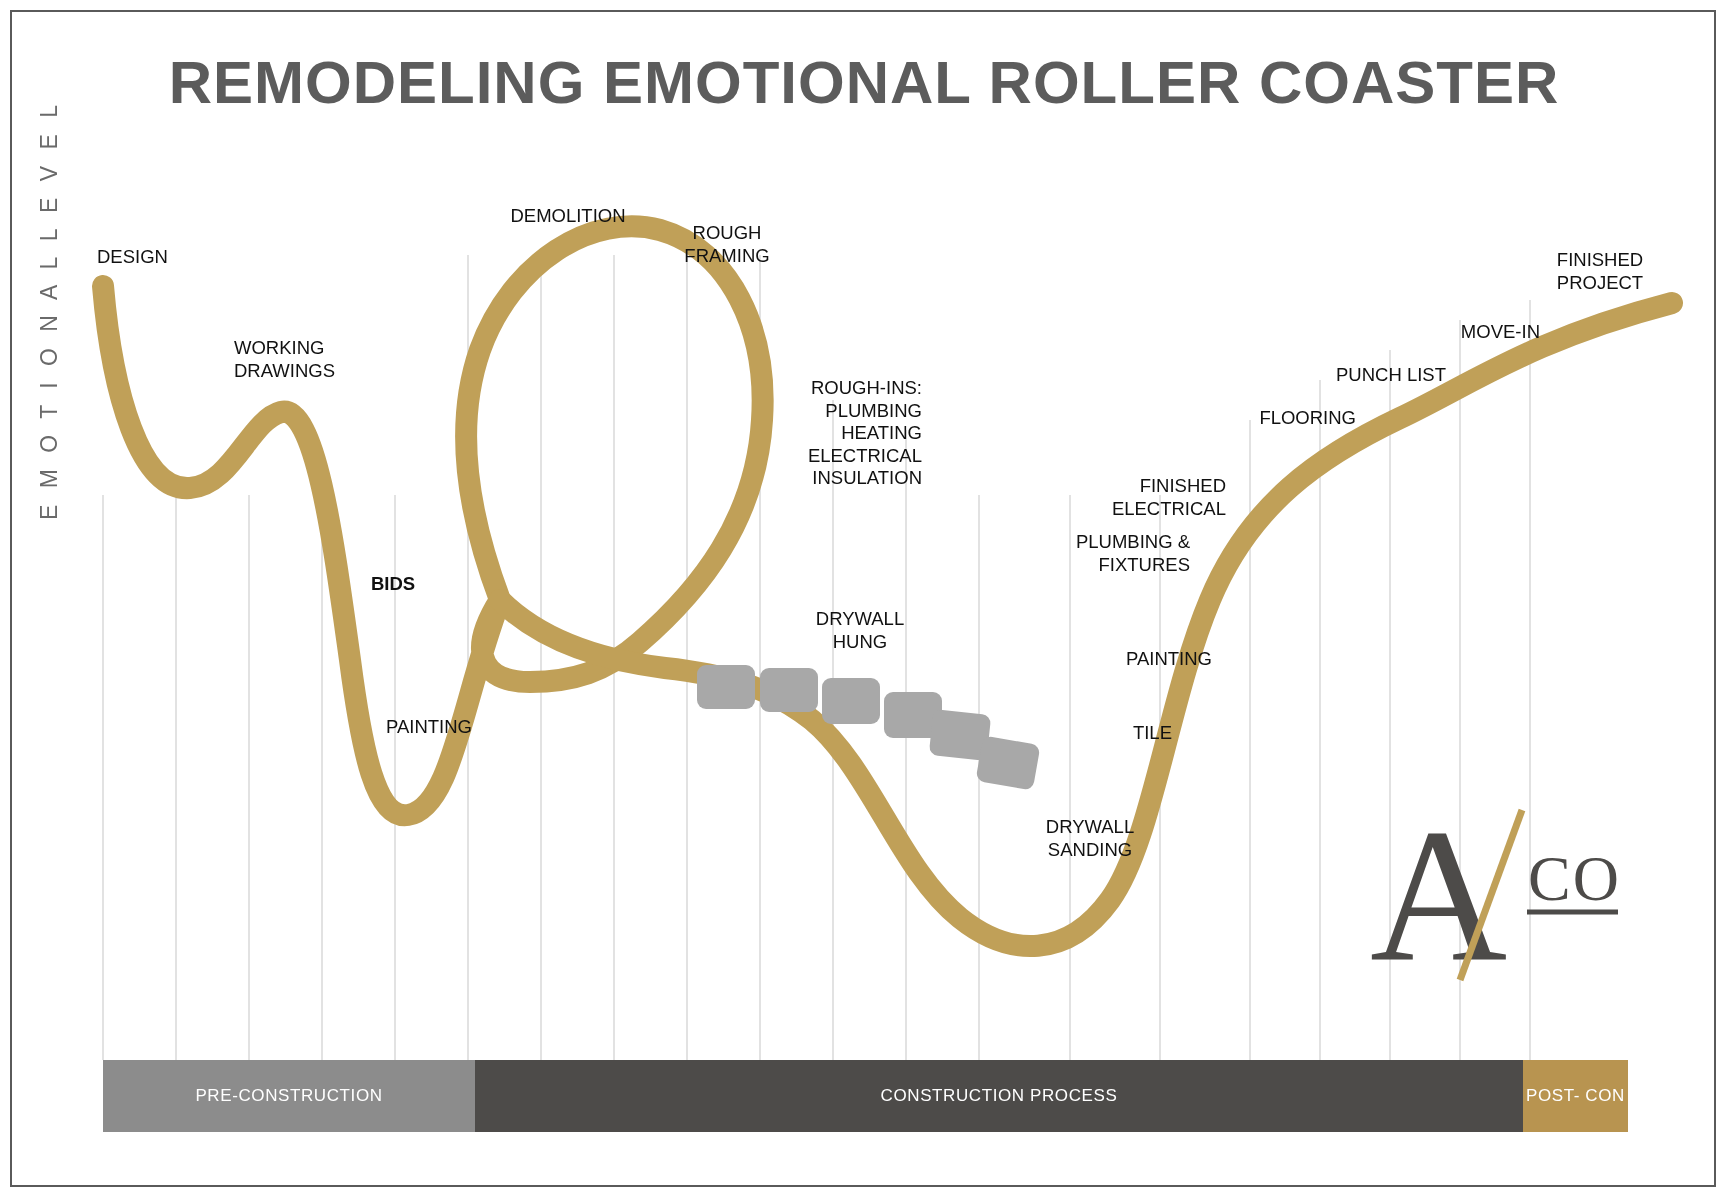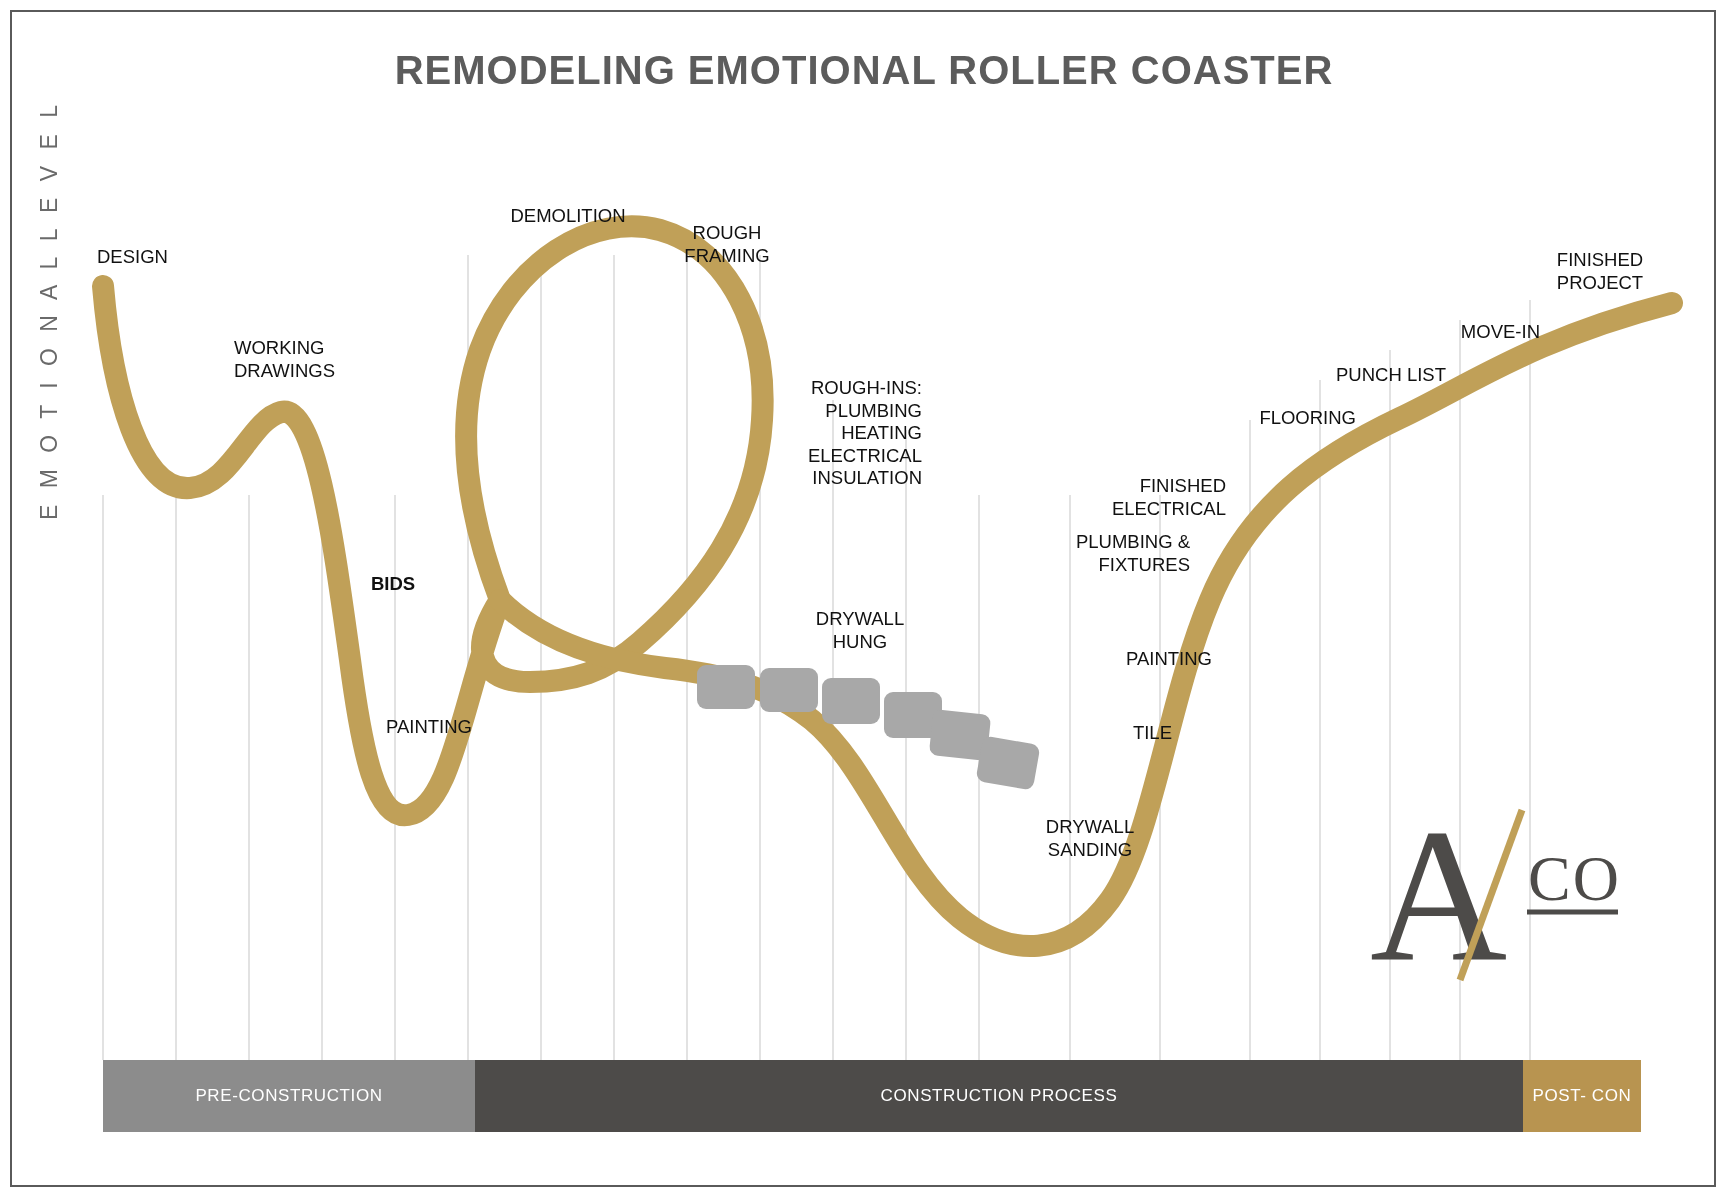--- a/index.html
+++ b/index.html
@@ -26,21 +26,21 @@
     border: 2px solid #5a5a5a;
     box-sizing: border-box;
     background: #fff;
   }
   #title {
     position: absolute;
     left: 0;
     top: 48px;
     width: 100%;
     text-align: center;
-    font-size: 40px;
+    font-size: 60px;
     font-weight: bold;
     letter-spacing: 1px;
     color: #5c5c5c;
   }
   #ylabel {
     position: absolute;
     left: 36px;
     top: 520px;
     width: 60px;
     font-size: 23px;
@@ -209,17 +209,17 @@
     <text x="158" y="100" font-family="Liberation Serif, serif" font-size="64" fill="#4d4b49" letter-spacing="2">CO</text>
     <line x1="157" y1="112" x2="248" y2="112" stroke="#4d4b49" stroke-width="5"></line>
   </svg>
 
   <div class="phase" style="left:475px; top:1060px; width:1048px; background:#4d4b49;">
     <span>CONSTRUCTION PROCESS</span>
   </div>
   <div class="phase" style="left:103px; top:1060px; width:372px; background:#8c8c8c;">
     <span>PRE-CONSTRUCTION</span>
   </div>
-  <div class="phase" style="left:1523px; top:1060px; width:118px; background:#b89450;">
+  <div class="phase" style="left:1523px; top:1060px; width:105px; background:#b89450;">
     <span>POST-
 CON</span>
   </div>
 </div>
 
 </body></html>

